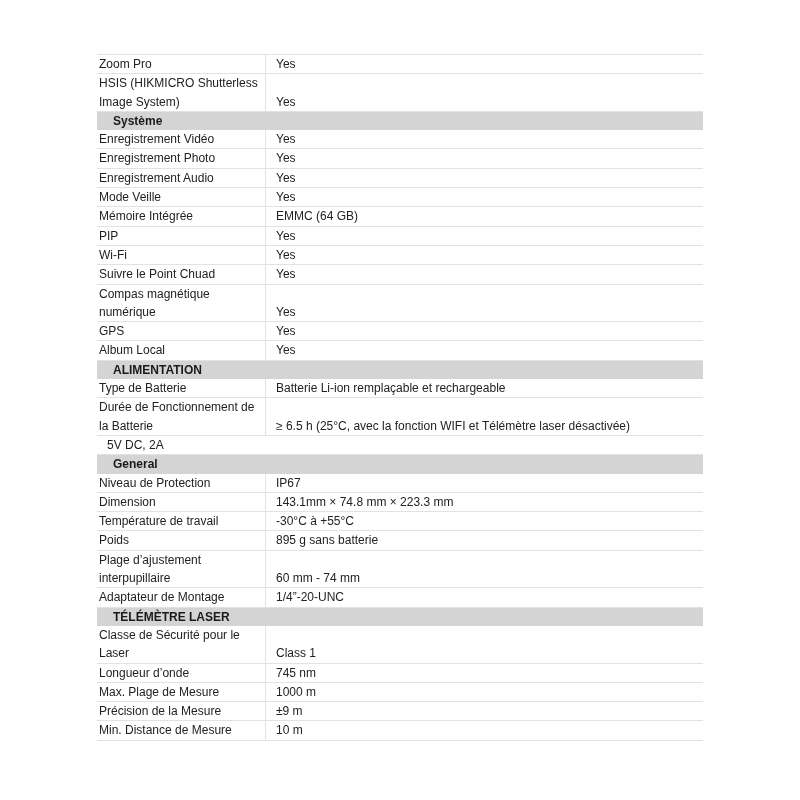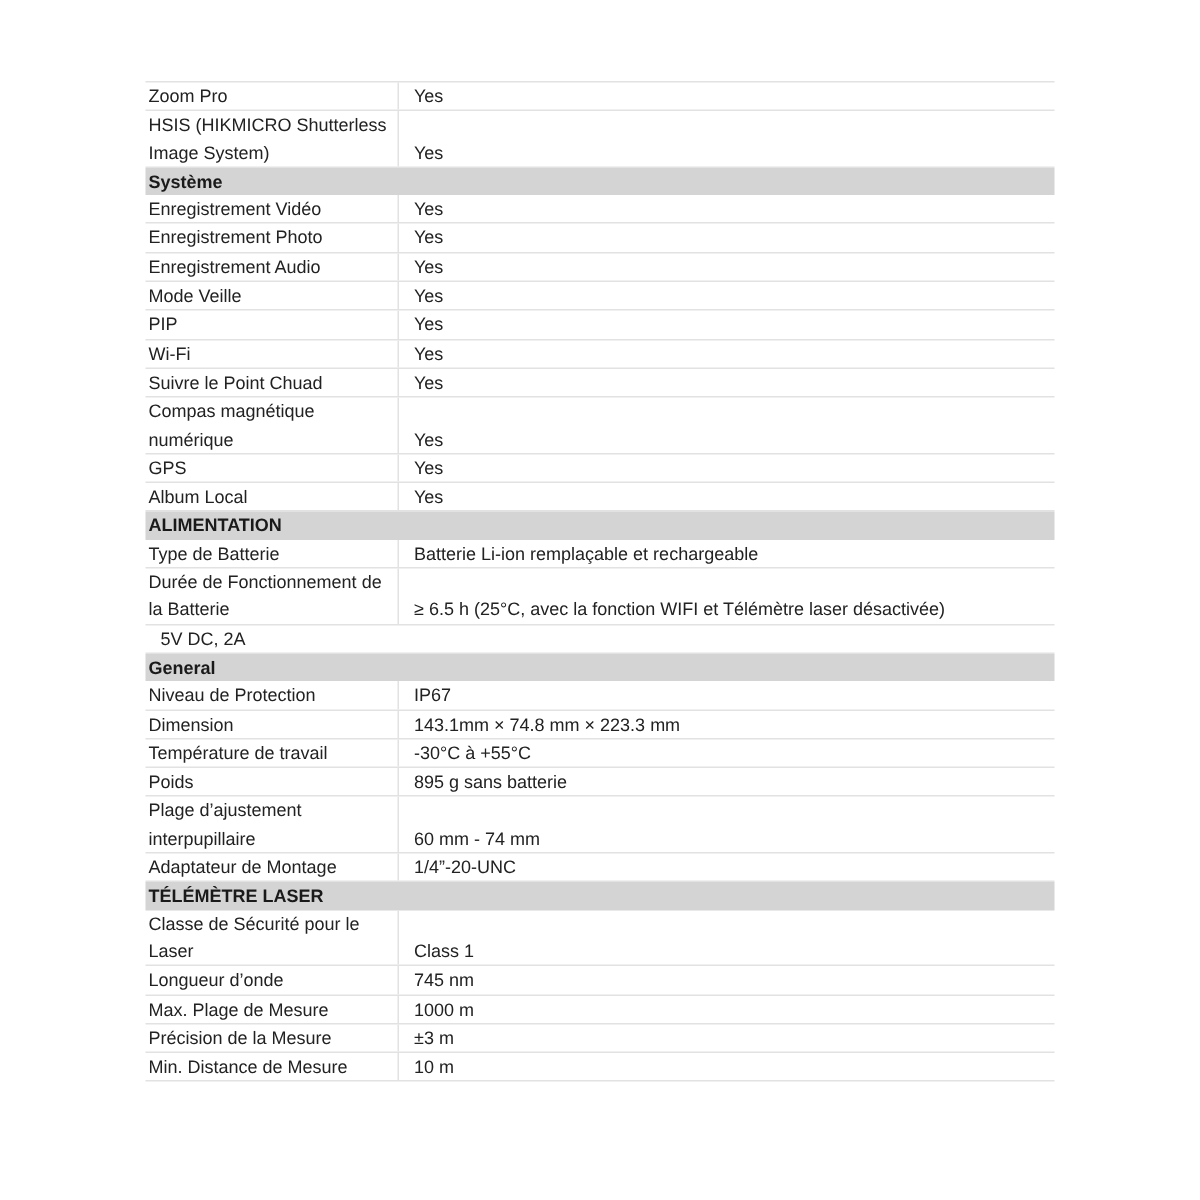--- a/index.html
+++ b/index.html
@@ -51,21 +51,21 @@
   }
   .spec-label, .spec-value {
     white-space: pre-line;
     line-height: 18.3px;
   }
   .section-row {
     background: #d4d4d4;
     height: 18.3px;
     display: flex;
     align-items: center;
-    padding-left: 2px;
+    padding-left: 16px;
     box-sizing: border-box;
   }
   .section-label {
     font-weight: bold;
     line-height: 18.3px;
     color: #1a1a1a;
   }
 </style>
 </head>
 <body>
@@ -119,20 +119,28 @@
       <div class="spec-row">
         <div class="label-cell">
           <span class="spec-label">Mode Veille</span>
         </div>
         <div class="value-cell">
           <span class="spec-value">Yes</span>
         </div>
       </div>
       <div class="spec-row">
         <div class="label-cell">
+          <span class="spec-label">Mémoire Intégrée</span>
+        </div>
+        <div class="value-cell">
+          <span class="spec-value">EMMC (64 GB)</span>
+        </div>
+      </div>
+      <div class="spec-row">
+        <div class="label-cell">
           <span class="spec-label">PIP</span>
         </div>
         <div class="value-cell">
           <span class="spec-value">Yes</span>
         </div>
       </div>
       <div class="spec-row">
         <div class="label-cell">
           <span class="spec-label">Wi-Fi</span>
         </div>
@@ -276,21 +284,21 @@
         </div>
         <div class="value-cell">
           <span class="spec-value">1000 m</span>
         </div>
       </div>
       <div class="spec-row">
         <div class="label-cell">
           <span class="spec-label">Précision de la Mesure</span>
         </div>
         <div class="value-cell">
-          <span class="spec-value">±3 m</span>
+          <span class="spec-value">±9 m</span>
         </div>
       </div>
       <div class="spec-row">
         <div class="label-cell">
           <span class="spec-label">Min. Distance de Mesure</span>
         </div>
         <div class="value-cell">
           <span class="spec-value">10 m</span>
         </div>
       </div>

